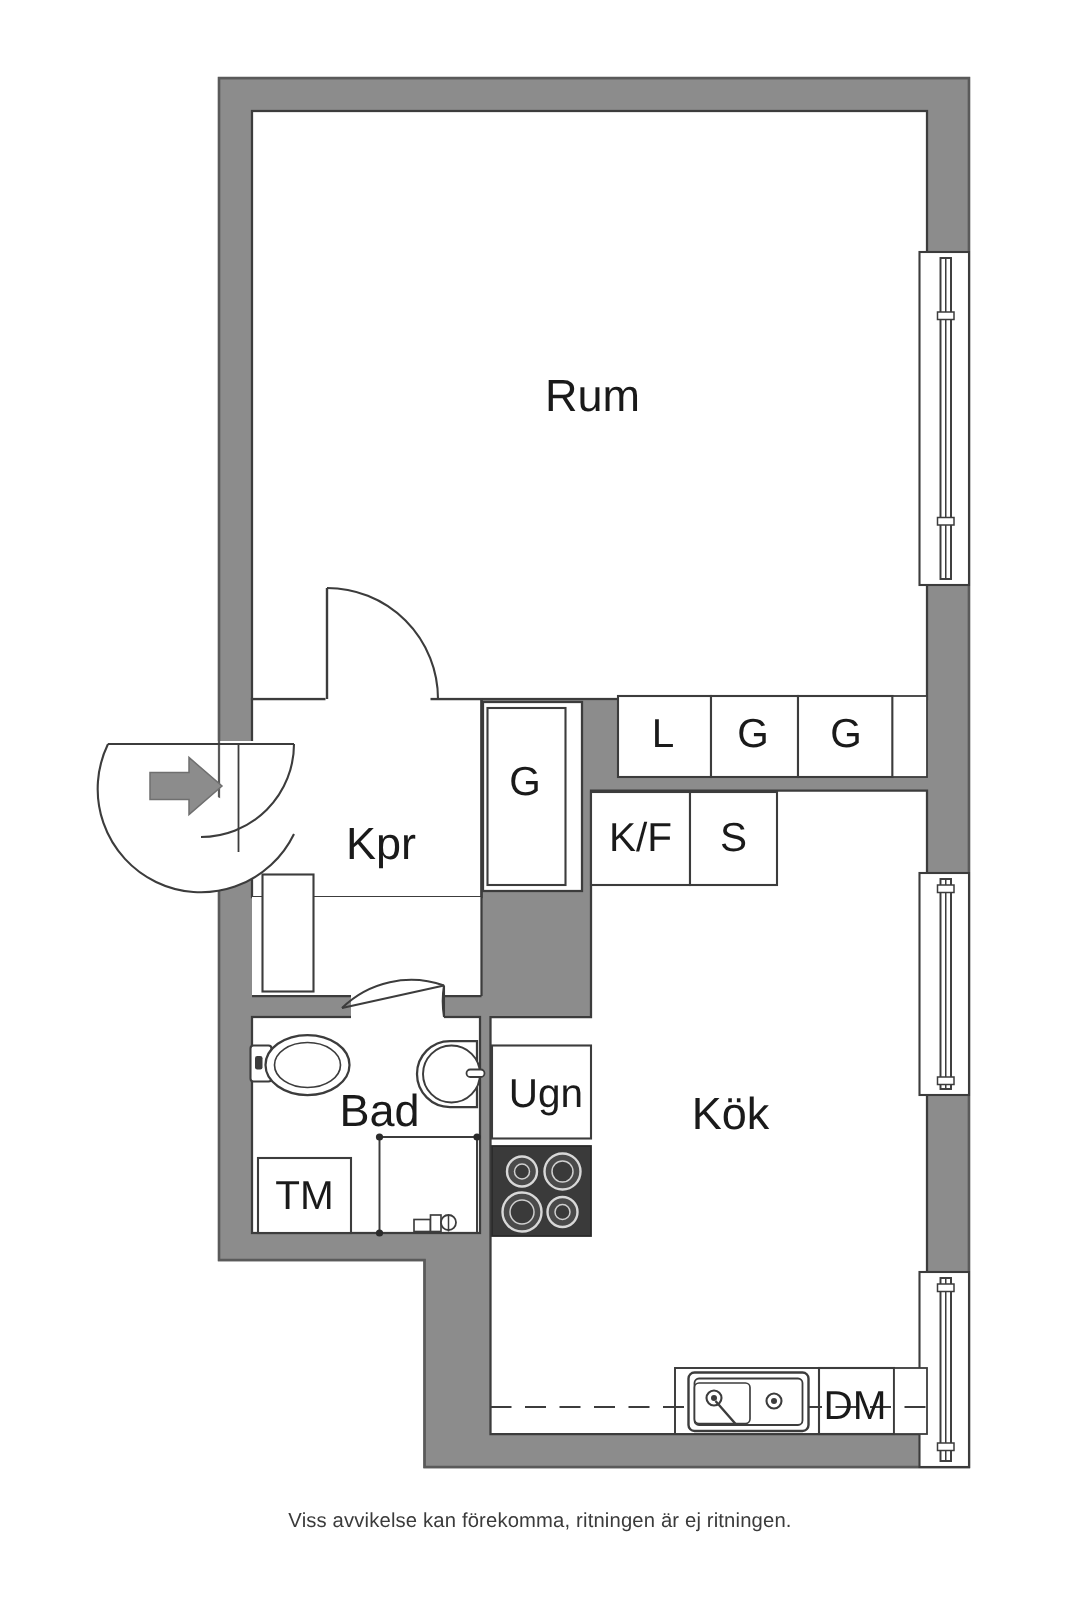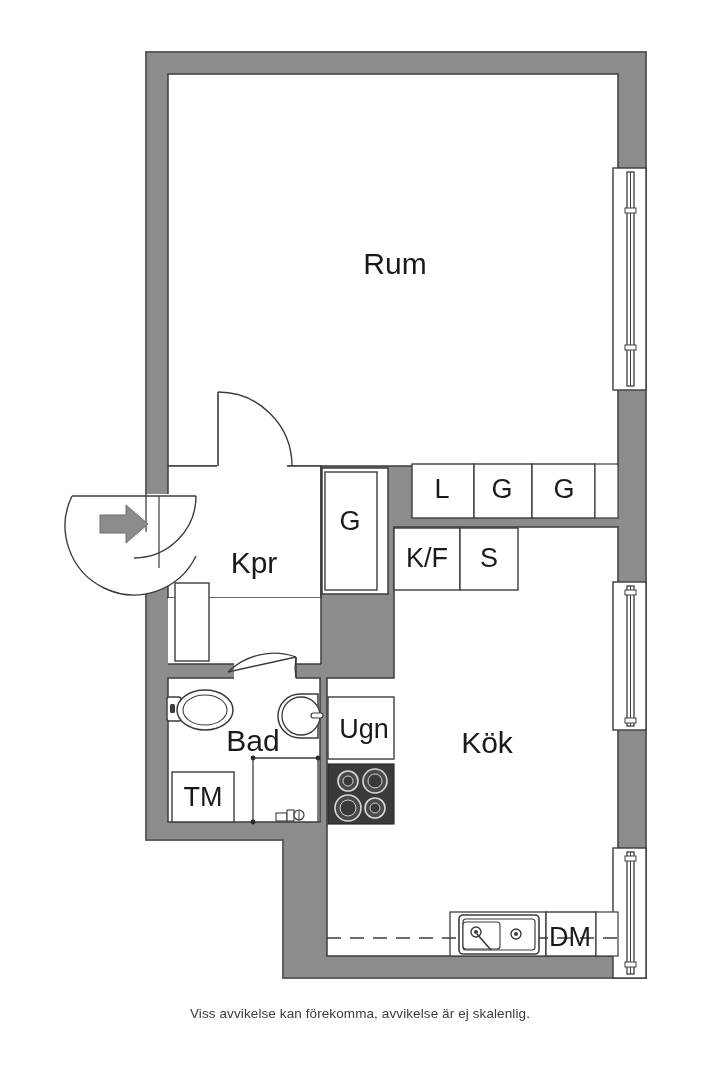--- a/index.html
+++ b/index.html
@@ -227,14 +227,14 @@
       <text class="unit-label" x="564" y="491">G</text>
       <text class="unit-label" x="427" y="560">K/F</text>
       <text class="unit-label" x="489" y="560">S</text>
       <text class="unit-label" x="364" y="731">Ugn</text>
       <text class="unit-label" x="203" y="799">TM</text>
       <text class="unit-label" x="570" y="939">DM</text>
     </g>
 
   </svg>
 
-  <div class="caption-text">Viss avvikelse kan förekomma, avvikelse är ej skalenlig.</div>
+  <div class="caption-text">Viss avvikelse kan förekomma, ritningen är ej ritningen.</div>
 </div>
 
 </body></html>

